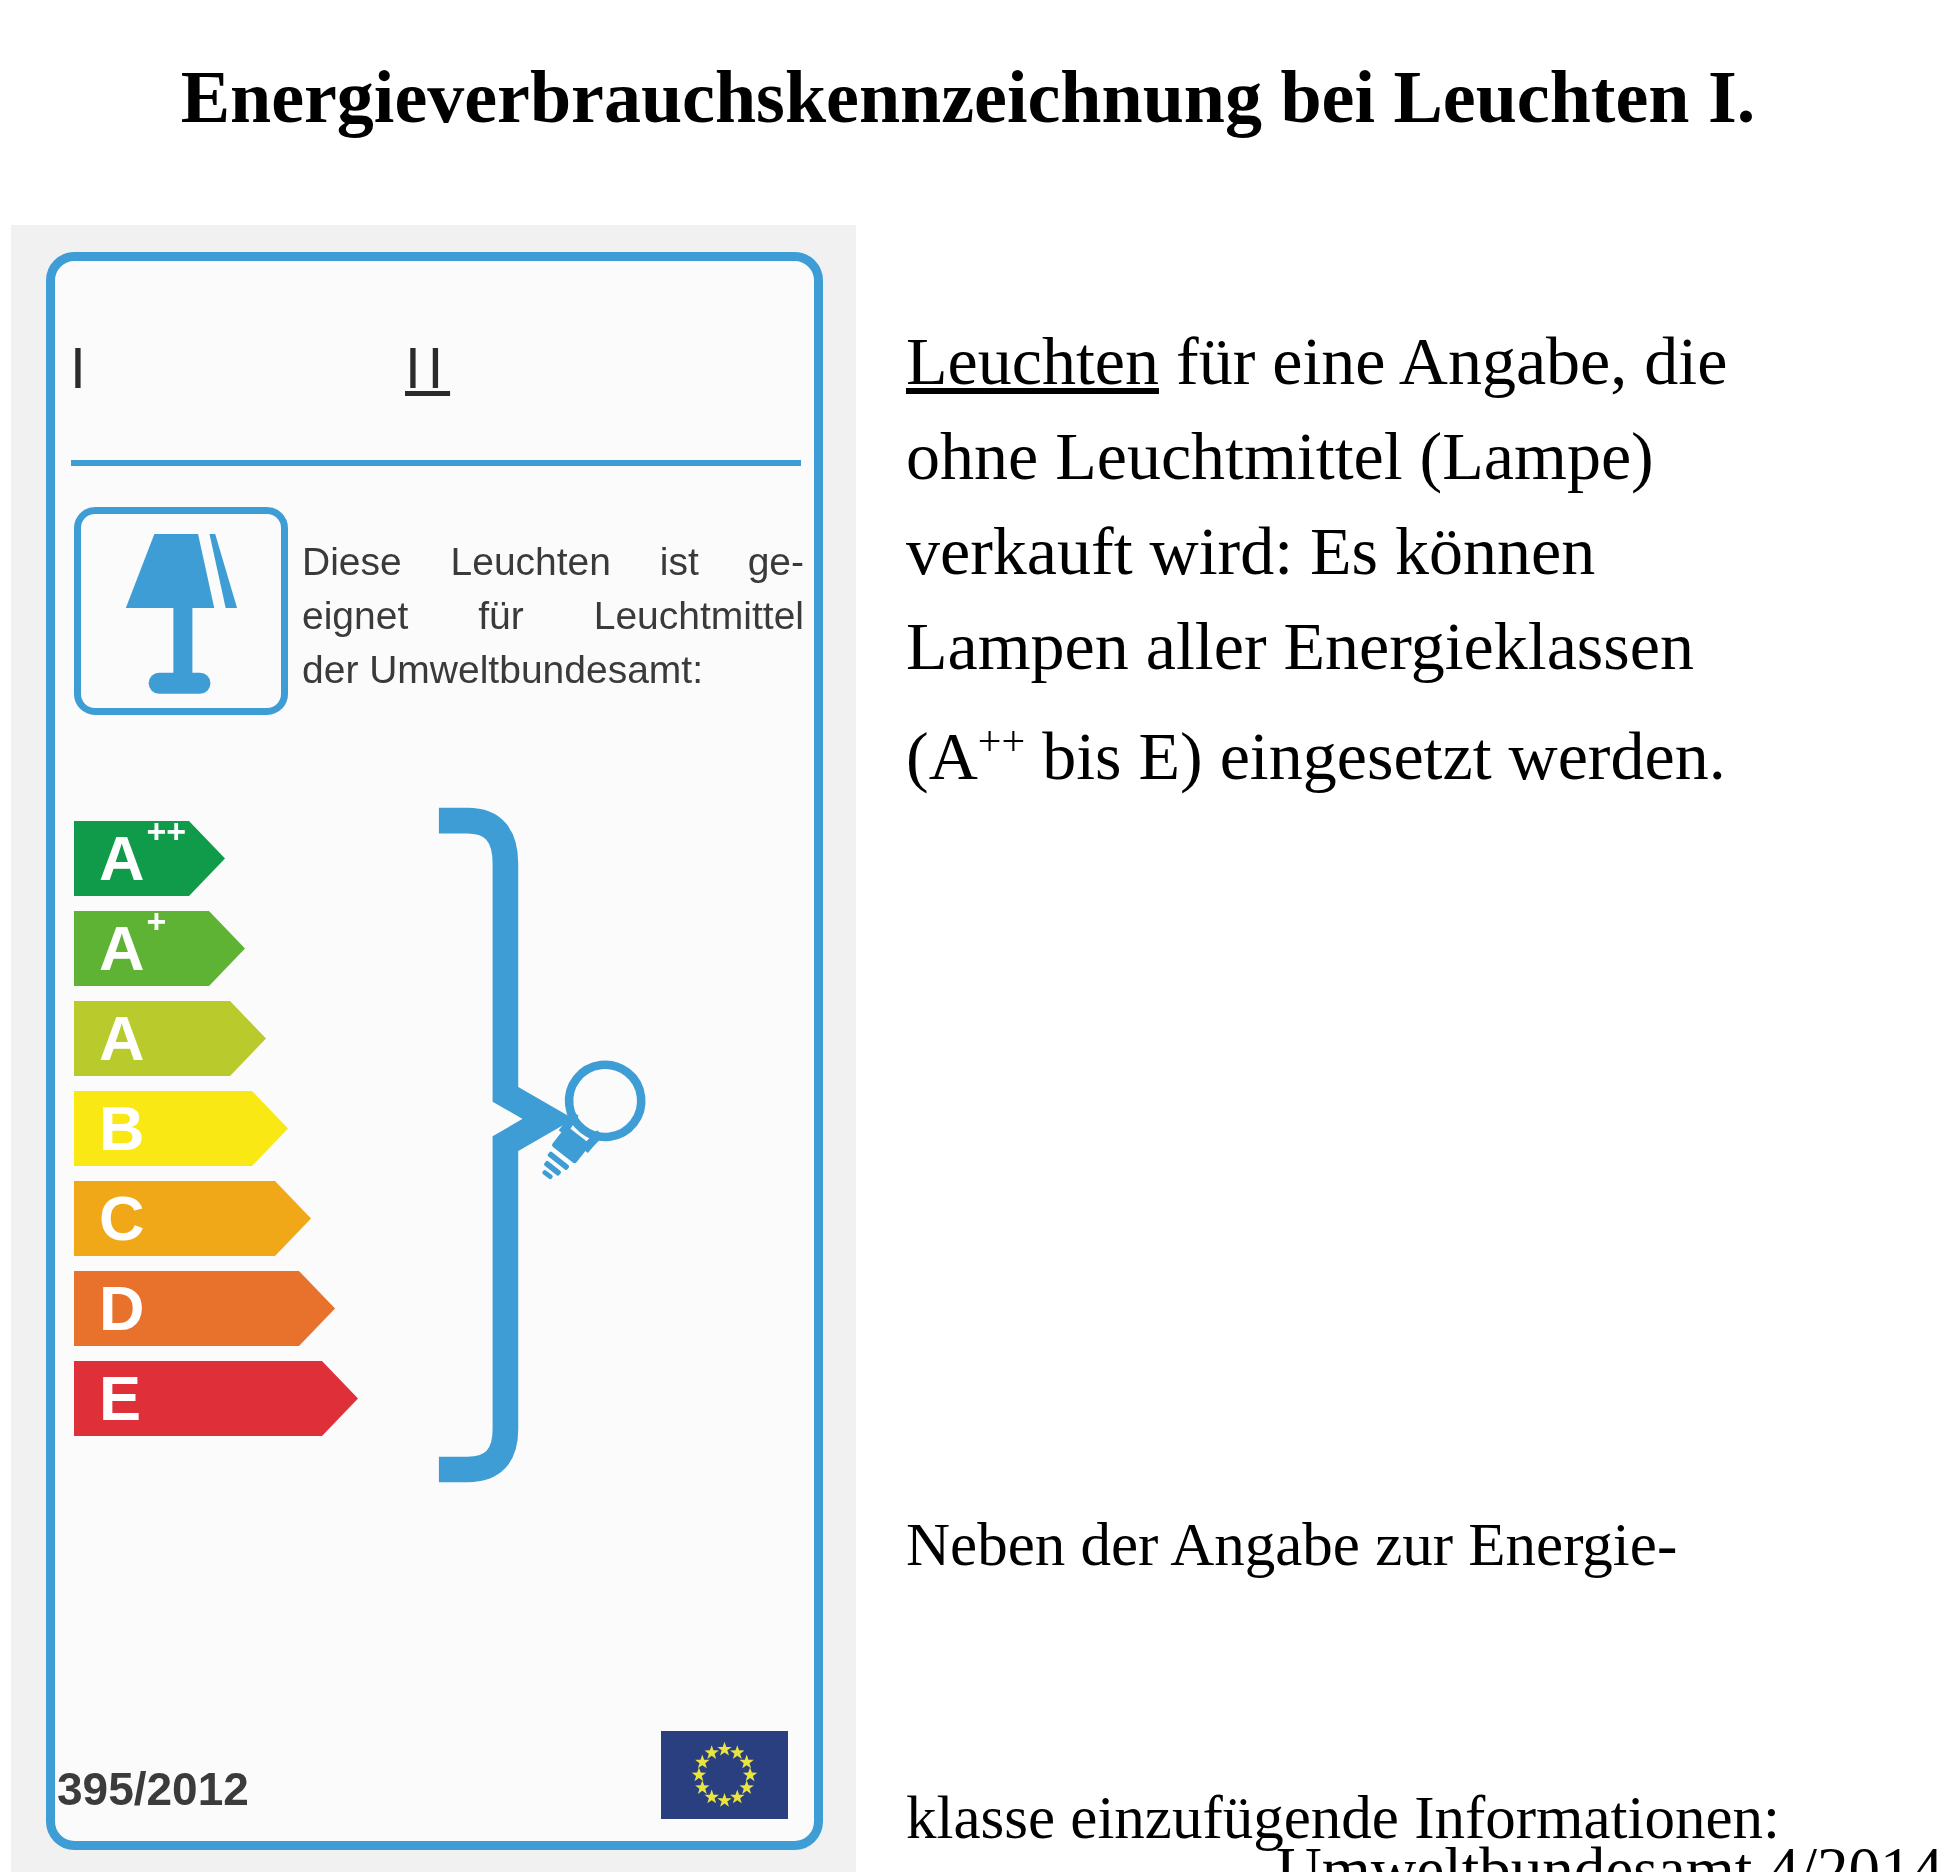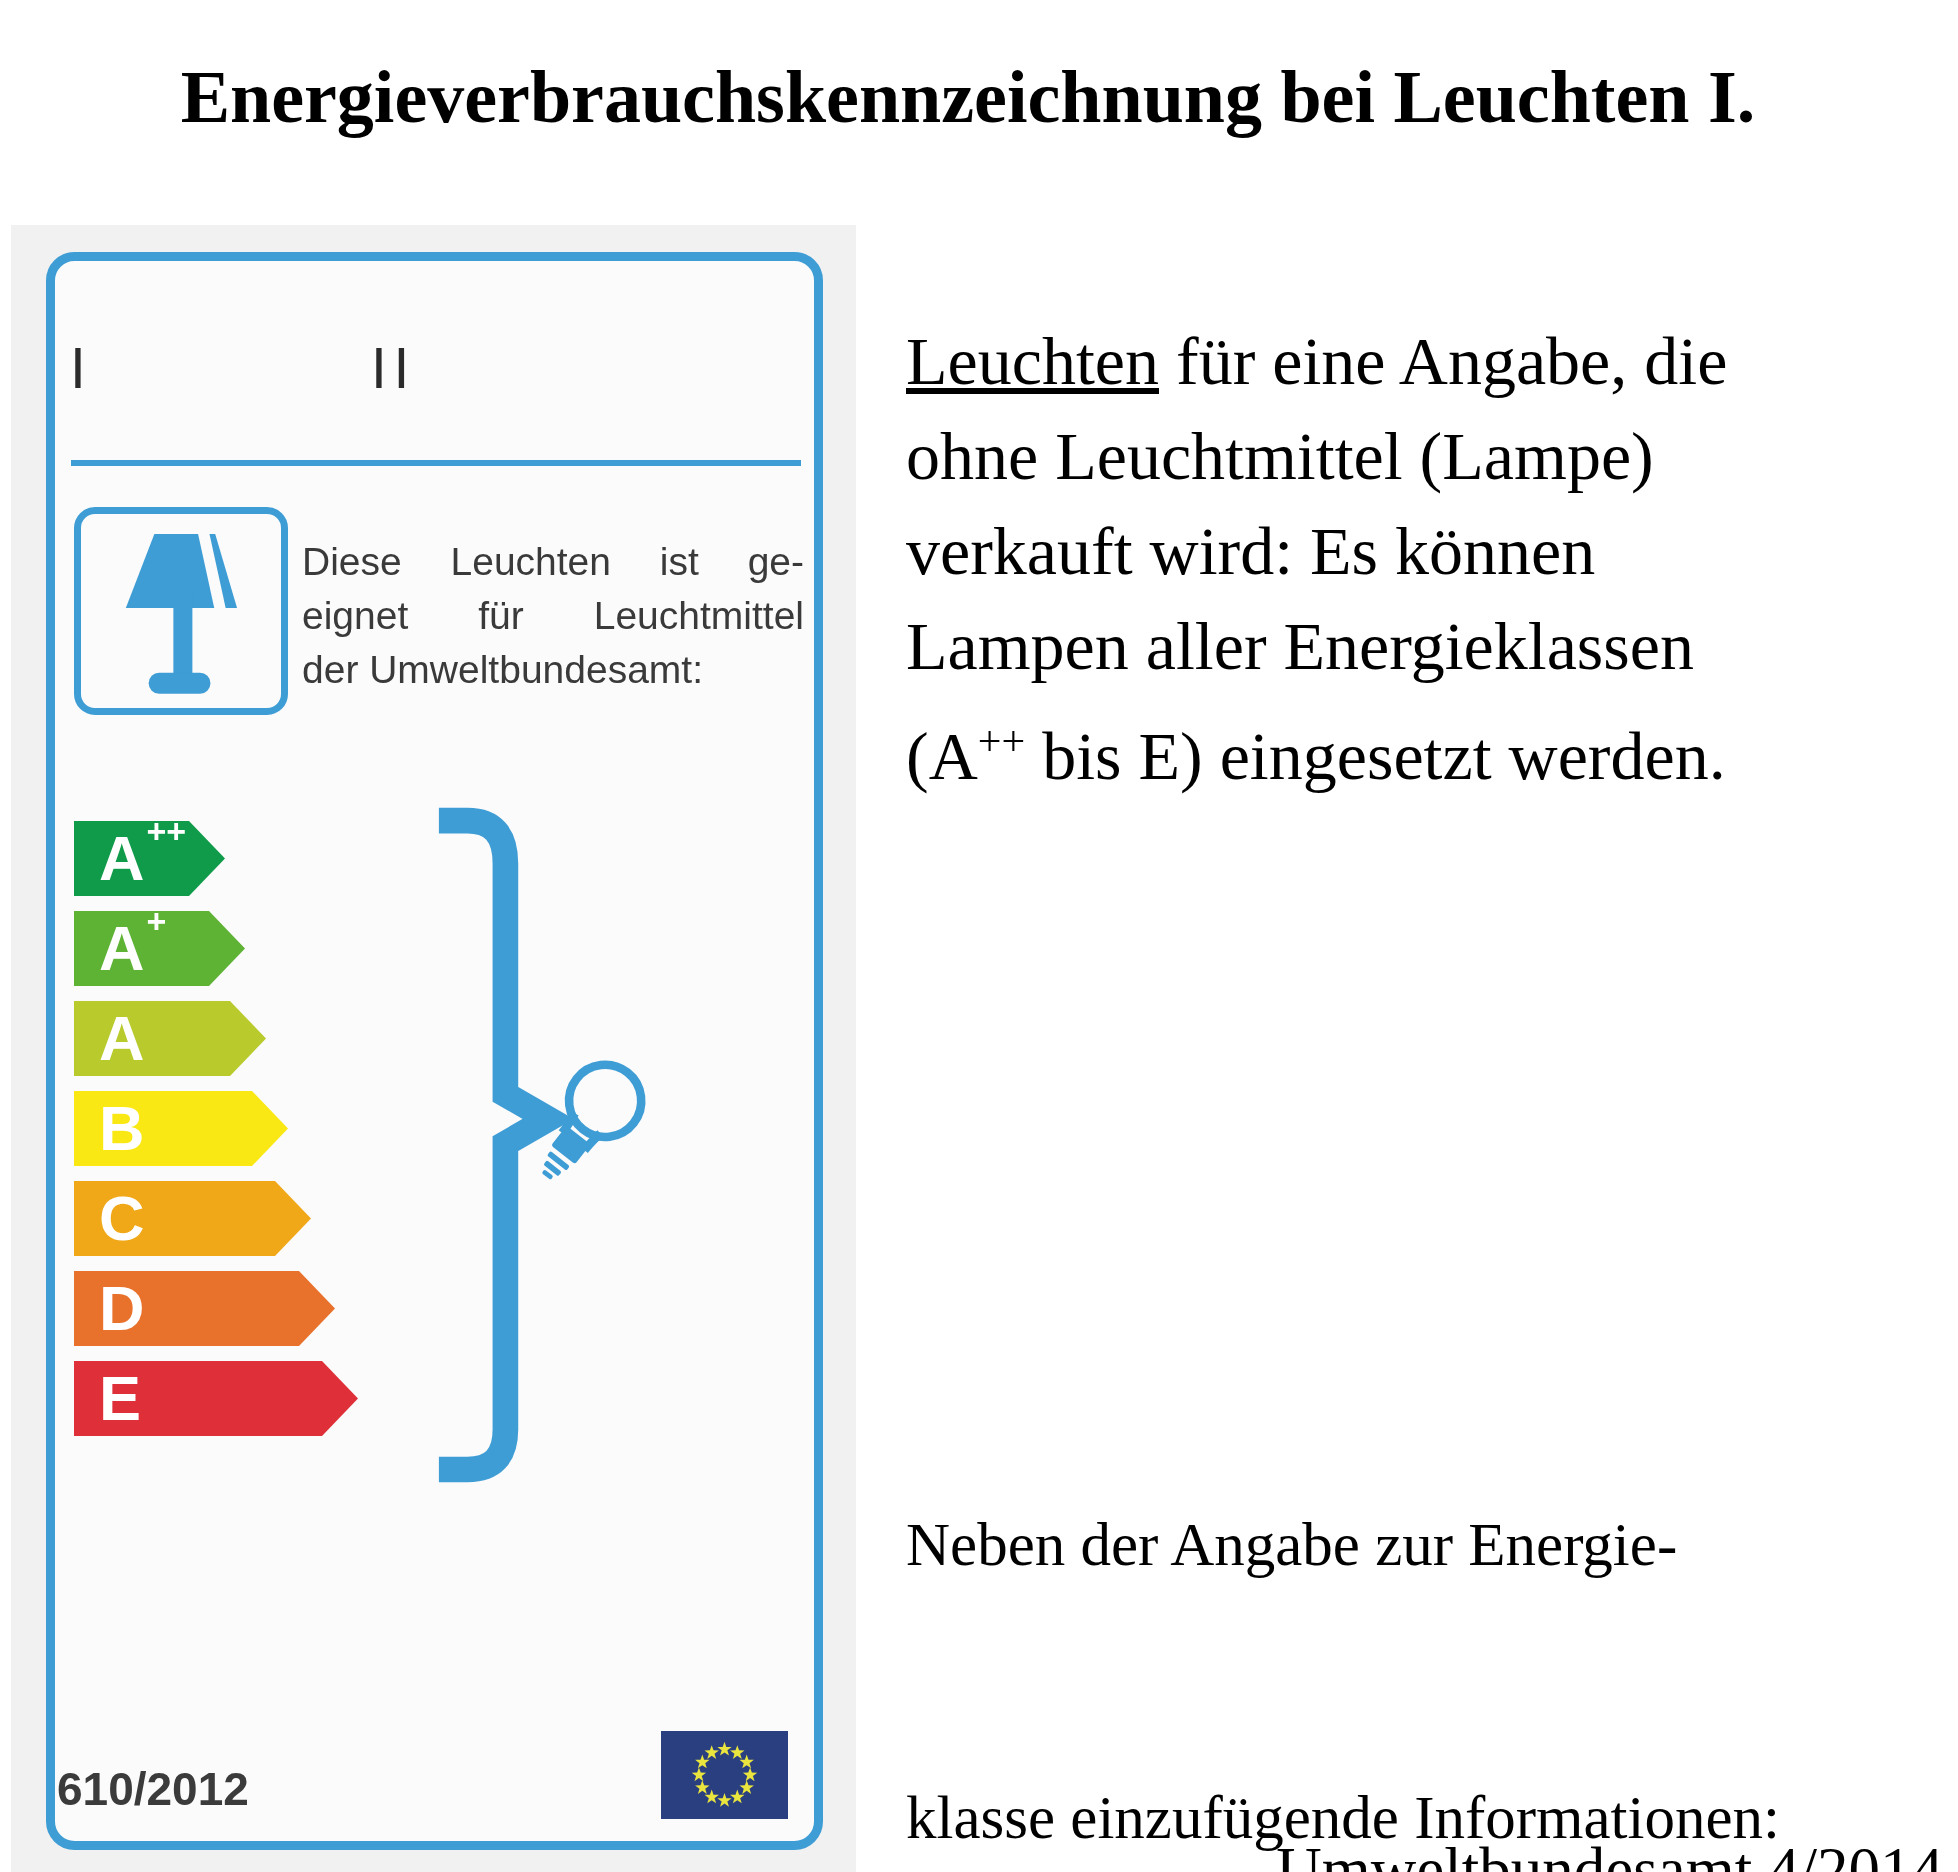--- a/index.html
+++ b/index.html
@@ -26,21 +26,21 @@
   #label{
     left:46px;top:252px;width:777px;height:1598px;box-sizing:border-box;
     background:var(--labelbg);border:9.5px solid var(--accent);border-radius:28.5px;
   }
 
   .marker{
     color:#2b2b2b;font-family:"Liberation Sans",sans-serif;
     font-size:57px;line-height:57px;font-weight:normal;
   }
   #marker-i{left:70px;top:340px;}
-  #marker-ii{left:371px;top:340px;letter-spacing:6.7px;}
+  #marker-ii{left:405px;top:340px;letter-spacing:6.7px;text-decoration:underline;}
 
   #divider{left:71px;top:460px;width:730px;height:5.7px;background:var(--accent);}
 
   #lampbox{
     left:74px;top:507px;width:214px;height:208px;box-sizing:border-box;
     border:7.6px solid var(--accent);border-radius:21px;background:var(--labelbg);
   }
   .lampfill{fill:var(--accent);}
   .bracestroke{stroke:var(--accent);fill:none;}
 
@@ -128,21 +128,21 @@
   <g transform="translate(197,312) rotate(38)">
     <circle class="bracestroke" stroke-width="9" cx="0" cy="0" r="38"></circle>
     <path class="bracestroke" stroke-width="9" d="M-17,30 Q-15,44 -15,50 L15,50 Q15,44 17,30"></path>
     <rect class="lampfill" x="-16" y="52" width="32" height="20" rx="3"></rect>
     <rect class="lampfill" x="-13" y="77" width="26" height="6" rx="2"></rect>
     <rect class="lampfill" x="-10" y="87" width="20" height="6" rx="2"></rect>
     <rect class="lampfill" x="-6" y="96" width="12" height="5" rx="2"></rect>
   </g>
 </svg>
 
-<div id="reg" class="abs">610/2012</div>
+<div id="reg" class="abs">395/2012</div>
 
 <div id="flag" class="abs">
   <svg width="127" height="88" viewBox="0 0 134 92">
       <polygon points="67.0,11.0 68.9,16.4 74.6,16.5 70.0,20.0 71.7,25.5 67.0,22.2 62.3,25.5 64.0,20.0 59.4,16.5 65.1,16.4" fill="#e9e43e"></polygon>
       <polygon points="80.5,14.6 82.4,20.0 88.1,20.1 83.5,23.6 85.2,29.1 80.5,25.8 75.8,29.1 77.5,23.6 72.9,20.1 78.6,20.0" fill="#e9e43e"></polygon>
       <polygon points="90.4,24.5 92.3,29.9 98.0,30.0 93.4,33.5 95.1,39.0 90.4,35.7 85.7,39.0 87.3,33.5 82.8,30.0 88.5,29.9" fill="#e9e43e"></polygon>
       <polygon points="94.0,38.0 95.9,43.4 101.6,43.5 97.0,47.0 98.7,52.5 94.0,49.2 89.3,52.5 91.0,47.0 86.4,43.5 92.1,43.4" fill="#e9e43e"></polygon>
       <polygon points="90.4,51.5 92.3,56.9 98.0,57.0 93.4,60.5 95.1,66.0 90.4,62.7 85.7,66.0 87.3,60.5 82.8,57.0 88.5,56.9" fill="#e9e43e"></polygon>
       <polygon points="80.5,61.4 82.4,66.8 88.1,66.9 83.5,70.4 85.2,75.9 80.5,72.6 75.8,75.9 77.5,70.4 72.9,66.9 78.6,66.8" fill="#e9e43e"></polygon>
       <polygon points="67.0,65.0 68.9,70.4 74.6,70.5 70.0,74.0 71.7,79.5 67.0,76.2 62.3,79.5 64.0,74.0 59.4,70.5 65.1,70.4" fill="#e9e43e"></polygon>

